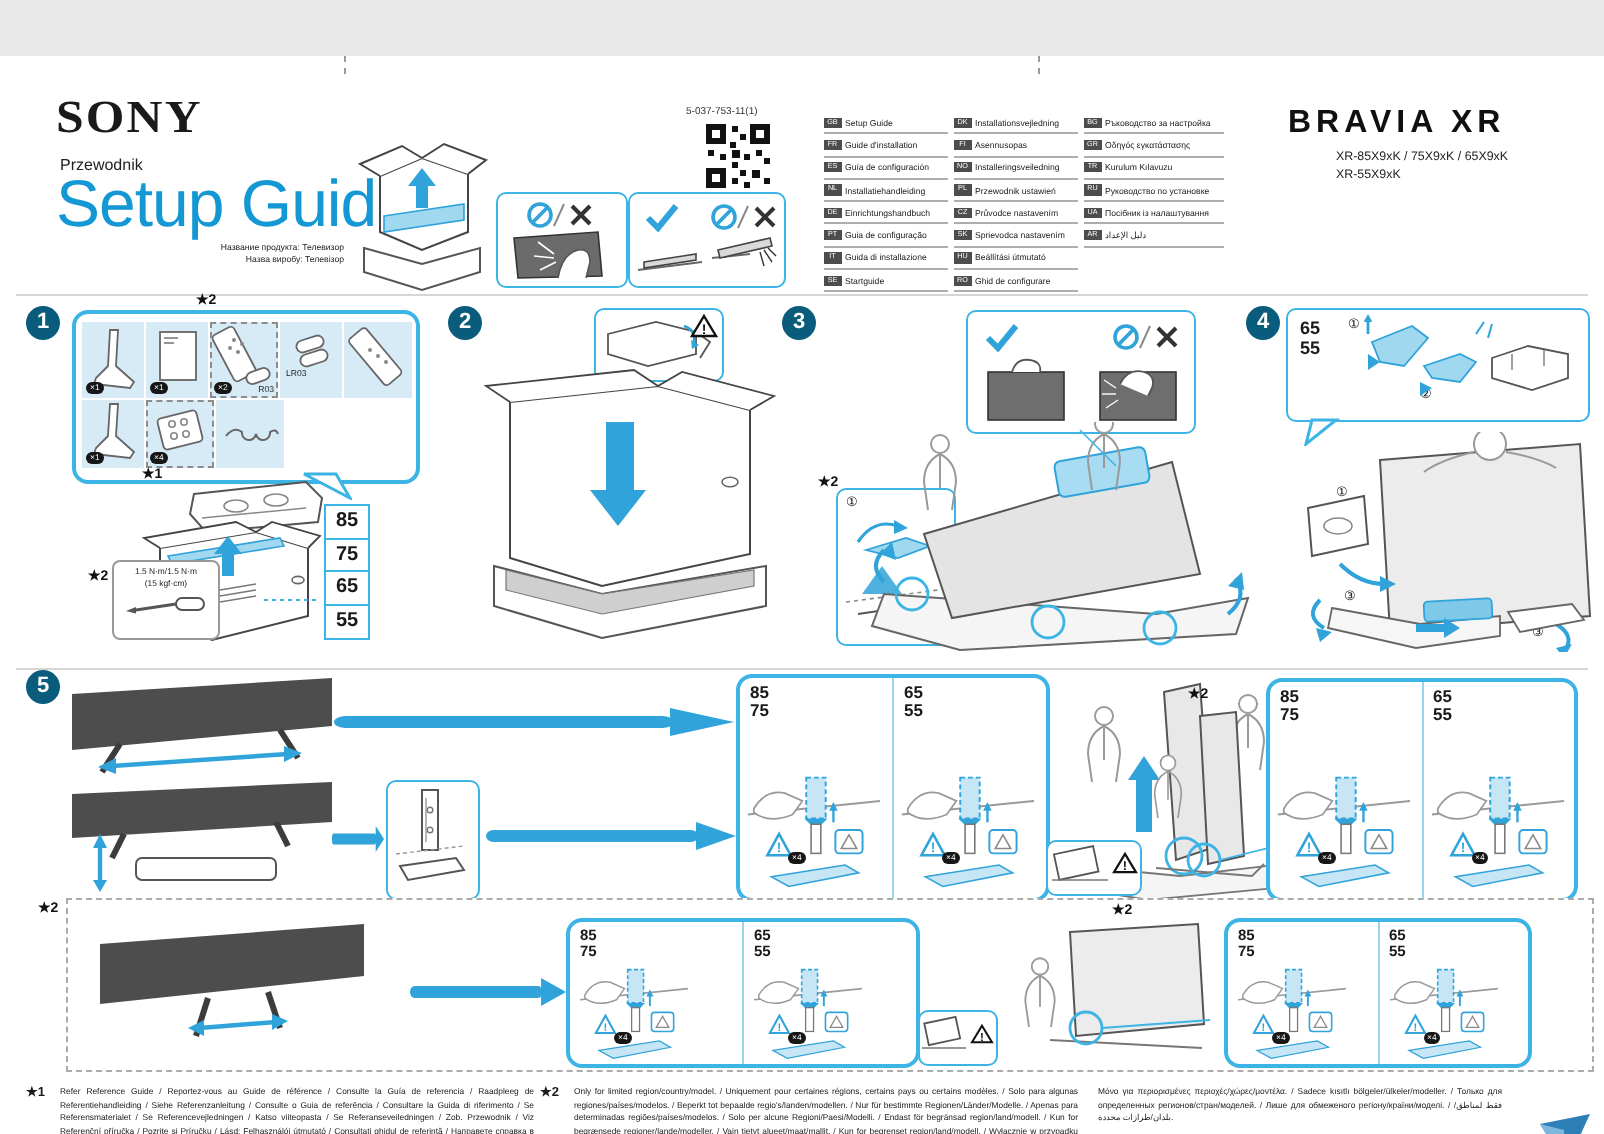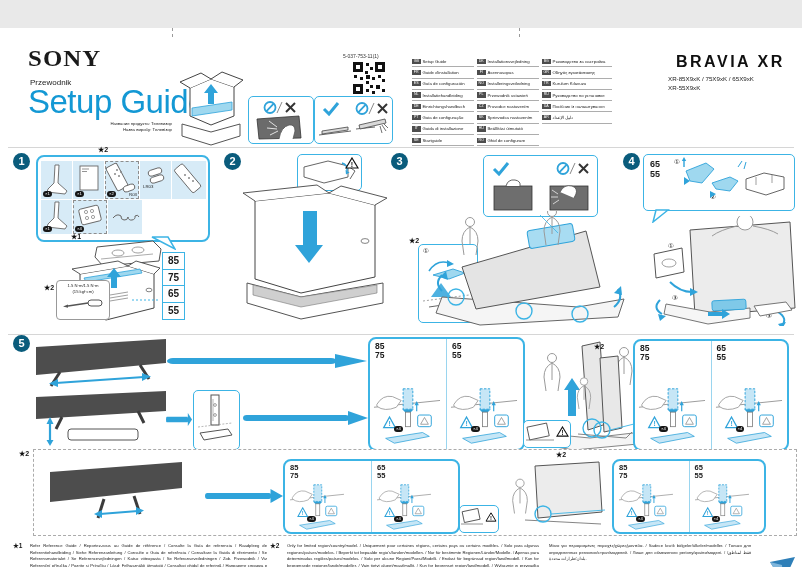--- a/index.html
+++ b/index.html
@@ -274,21 +274,21 @@
     <div class="lang-row">
         <span class="lang-code">UA</span>
         <span class="lang-label">Посібник із налаштування</span>
       </div>
     <div class="lang-row">
         <span class="lang-code">AR</span>
         <span class="lang-label">دليل الإعداد</span>
       </div>
   </div>
 
-  <div class="abs bravia" style="left:676px;top:25px">BRAVIA XR</div>
+  <div class="abs bravia" style="left:644px;top:25px">BRAVIA XR</div>
   <div class="abs models" style="left:668px;top:46px">
     <div>XR-85X9xK / 75X9xK / 65X9xK</div>
     <div>XR-55X9xK</div>
   </div>
 
   <div class="rule" style="top:119px"></div>
 
   <div class="abs step-circle" style="left:13px;top:125px">1</div>
   <span class="abs star" style="left:98px;top:118px">★2</span>
   <div class="abs cyanbox" style="left:36px;top:127px;width:170px;height:83px">

